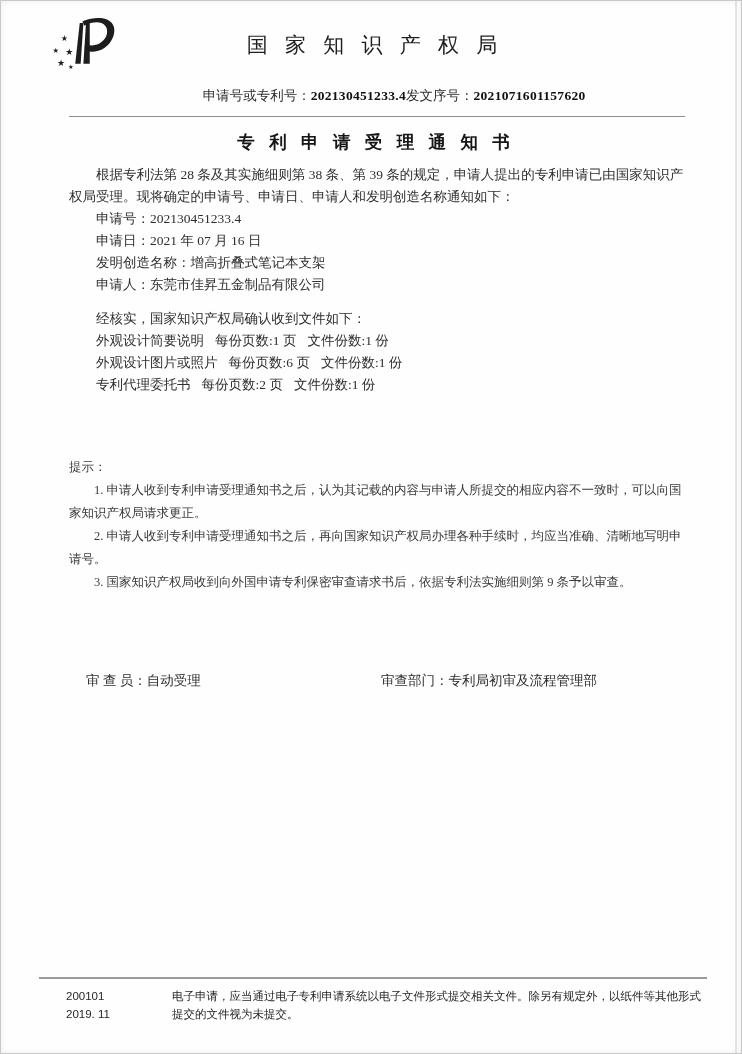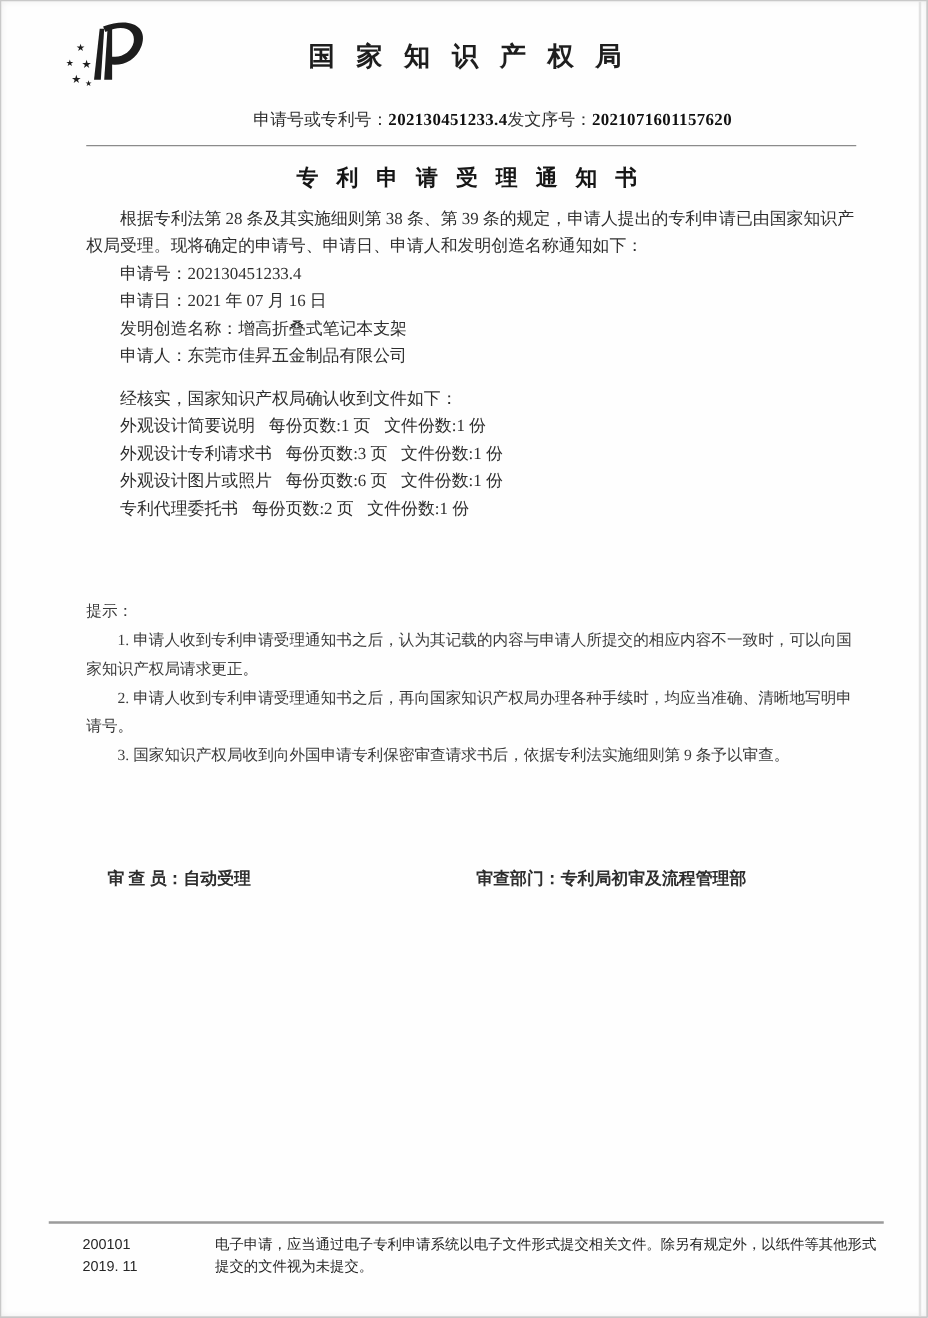--- a/index.html
+++ b/index.html
@@ -23,21 +23,21 @@
 
   
   .header {
     display: flex; align-items: flex-start;
     padding: 12px 56px 0 48px;
     height: 73px;
   }
   .logo { width: 76px; height: 58px; flex: 0 0 auto; }
   .org-title {
     flex: 1; text-align: center;
-    font-size: 21px; font-weight: bold;
+    font-size: 21px; font-weight: normal;
     letter-spacing: 6px;
     padding-top: 18px; padding-right: 60px;
     color: #1e1e1e;
   }
 
   
   .top-section {
     margin: 0 56px 0 68px;
     border-top: 2px solid #4f4f4f;
     border-bottom: 2px solid #7c7c7c;
@@ -125,21 +125,21 @@
   .tips-block {
     margin: 60px 50px 0 68px;
     font-size: 12.5px; line-height: 23px; color: #3a3a3a;
   }
   .tip-item { text-indent: 25px; }
 
   
   .signature-row {
     margin: 78px 56px 0 68px;
     display: flex;
-    font-size: 13.5px; color: #2e2e2e; font-weight: bold;
+    font-size: 13.5px; color: #2e2e2e;
   }
   .sig-left { width: 312px; padding-left: 17px; }
 
   
   .footer {
     position: absolute; left: 38px; right: 34px; bottom: 30px;
     border-top: 2px solid #9b9b9b;
     padding-top: 9px;
     display: flex;
     font-family: "Liberation Sans", "DejaVu Sans", sans-serif;
@@ -183,21 +183,20 @@
     <p class="para-indent">根据专利法第 28 条及其实施细则第 38 条、第 39 条的规定，申请人提出的专利申请已由国家知识产权局受理。现将确定的申请号、申请日、申请人和发明创造名称通知如下：</p>
 
     <div class="field-line"><span>申请号：</span><span>202130451233.4</span></div>
     <div class="field-line"><span>申请日：</span><span>2021 年 07 月 16 日</span></div>
     <div class="field-line"><span>发明创造名称：</span><span>增高折叠式笔记本支架</span></div>
     <div class="field-line"><span>申请人：</span><span>东莞市佳昇五金制品有限公司</span></div>
 
     <div class="recv-intro">经核实，国家知识产权局确认收到文件如下：</div>
 
     <div class="file-line"><span class="seg">外观设计简要说明</span><span class="seg">每份页数:1 页</span><span class="seg">文件份数:1 份</span></div>
-    <div class="file-line"><span class="seg">外观设计专利请求书</span><span class="seg">每份页数:3 页</span><span class="seg">文件份数:1 份</span></div>
     <div class="file-line"><span class="seg">外观设计图片或照片</span><span class="seg">每份页数:6 页</span><span class="seg">文件份数:1 份</span></div>
     <div class="file-line"><span class="seg">专利代理委托书</span><span class="seg">每份页数:2 页</span><span class="seg">文件份数:1 份</span></div>
   </div>
 
   <div class="tips-block">
     <div class="tips-label">提示：</div>
     <div class="tip-item">1. 申请人收到专利申请受理通知书之后，认为其记载的内容与申请人所提交的相应内容不一致时，可以向国家知识产权局请求更正。</div>
     <div class="tip-item">2. 申请人收到专利申请受理通知书之后，再向国家知识产权局办理各种手续时，均应当准确、清晰地写明申请号。</div>
     <div class="tip-item">3. 国家知识产权局收到向外国申请专利保密审查请求书后，依据专利法实施细则第 9 条予以审查。</div>
   </div>

